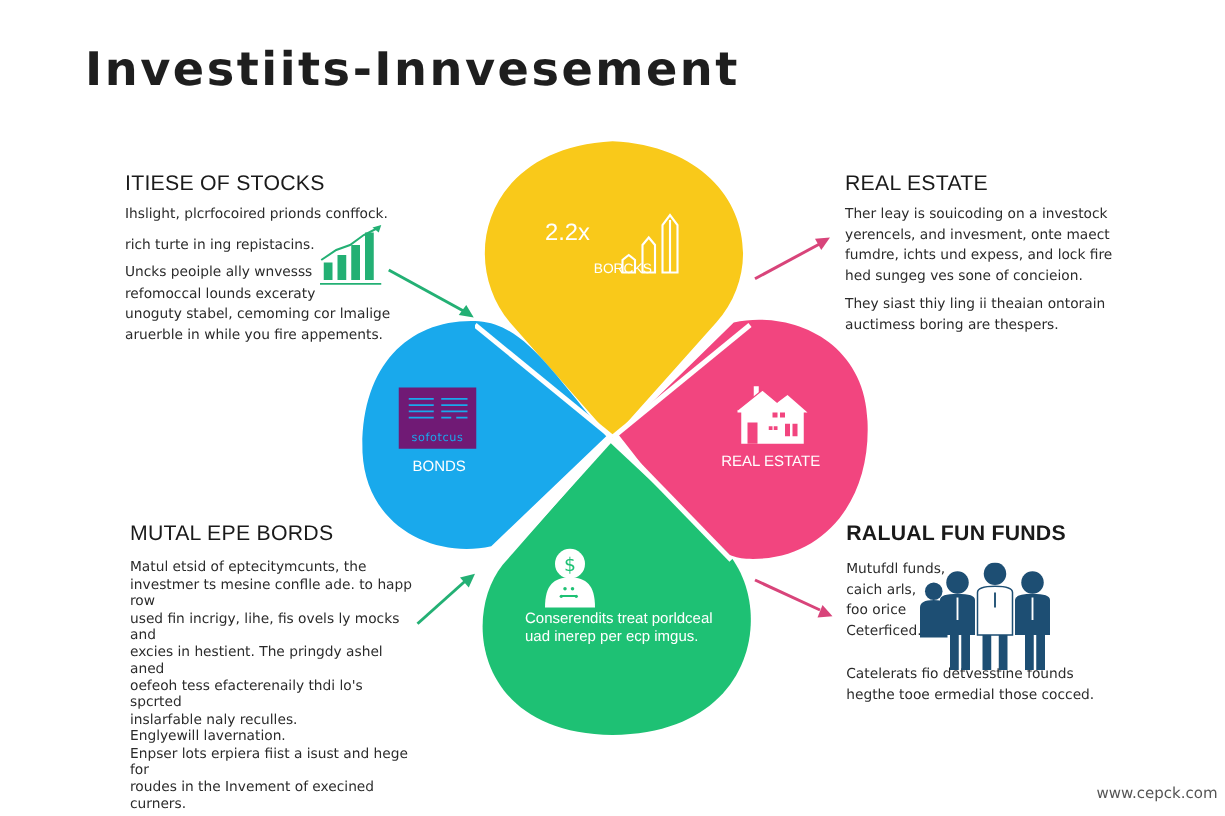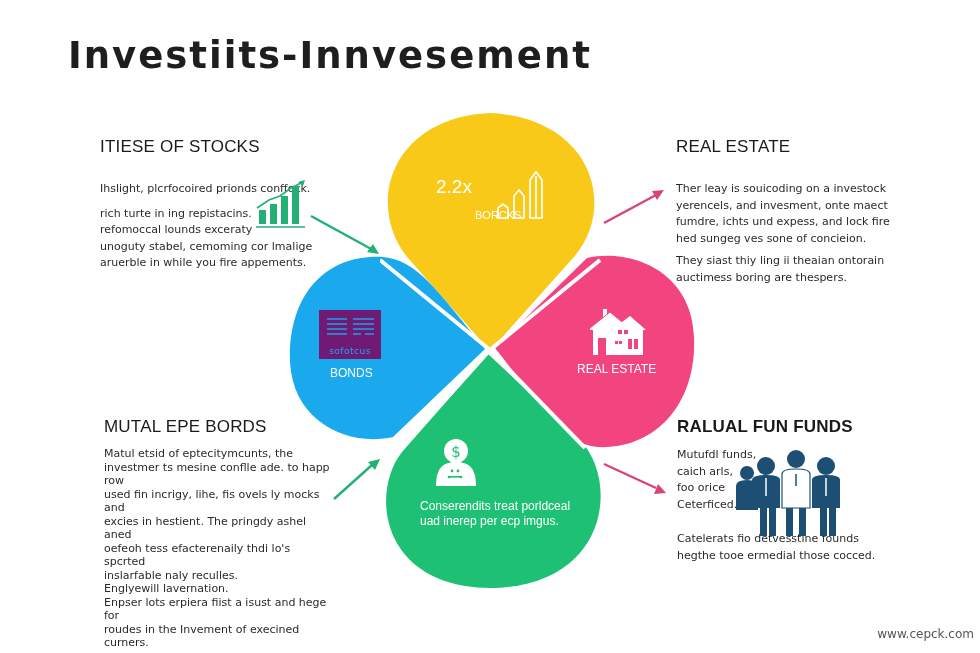--- a/index.html
+++ b/index.html
@@ -1,35 +1,36 @@
 <!DOCTYPE html>
 <html><head>
 <meta charset="utf-8">
 <style>
   * { box-sizing: border-box; margin: 0; padding: 0; }
   body { width: 980px; height: 653px; background: #ffffff; position: relative; overflow: hidden; font-family: "DejaVu Sans", sans-serif; color: #222; }
   .title { position: absolute; left: 68px; top: 34px; font-family: "DejaVu Sans", sans-serif; font-weight: bold; font-size: 37px; letter-spacing: 2px; color: #1e1e1e; }
   .panel { position: absolute; }
-  .panel h2 { font-family: "Liberation Sans", sans-serif; font-weight: normal; font-size: 17px; color: #1a1a1a; margin-bottom: 24px; letter-spacing: 0.2px; }
+  .panel h2 { font-family: "Liberation Sans", sans-serif; font-weight: normal; font-size: 17px; color: #1a1a1a; margin-bottom: 6px; letter-spacing: 0.2px; }
   .panel p { font-size: 11px; line-height: 16.5px; color: #2a2a2a; }
   .panel p.gap { margin-top: 6px; }
   .shape { position: absolute; }
   .wlabel { position: absolute; color: #fff; font-family: "Liberation Sans", sans-serif; font-size: 12px; text-align: center; }
   .arrow { position: absolute; overflow: visible; }
   .watermark { position: absolute; right: 6px; bottom: 12px; font-size: 12px; color: #555; }
 </style>
 </head>
 <body>
 
 <div class="title">Investiits-Innvesement</div>
 
 <div class="panel" style="left:100px; top:137px; width:230px;">
   <h2>ITIESE OF STOCKS</h2>
   <p style="margin-top:2px;">Ihslight, plcrfocoired prionds conffock.</p>
   <p style="margin-top:8px;">rich turte in ing repistacins.</p>
+  <p style="margin-top:6px;">Uncks peoiple ally wnvesss</p>
   <p>refomoccal lounds exceraty</p>
   <p>unoguty stabel, cemoming cor lmalige</p>
   <p>aruerble in while you fire appements.</p>
 </div>
 <svg style="position:absolute; left:255px; top:180px;" width="55" height="50" viewBox="0 0 55 50">
   <rect x="4" y="30" width="7" height="14" fill="#23B074"></rect>
   <rect x="15" y="24" width="7" height="20" fill="#23B074"></rect>
   <rect x="26" y="16" width="7" height="28" fill="#23B074"></rect>
   <rect x="37" y="6" width="7" height="38" fill="#23B074"></rect>
   <polyline points="2,28 14,20 25,16 36,8 48,2" fill="none" stroke="#23B074" stroke-width="1.6"></polyline>
@@ -152,21 +153,21 @@
   <path d="M3 48 C3 30 10 24 23 24 C36 24 43 30 43 48 Z" fill="#fff"></path>
   <text x="23" y="19" text-anchor="middle" font-size="15" font-family="DejaVu Sans, sans-serif" fill="#1EC174">$</text>
   <g fill="#1EC174">
       <circle cx="19" cy="33" r="1.4"></circle>
       <circle cx="25" cy="33" r="1.4"></circle>
       <rect x="16" y="38" width="12" height="1.6"></rect>
       <circle cx="16" cy="39" r="1.3"></circle>
       <circle cx="28" cy="39" r="1.3"></circle>
     </g>
 </svg>
-<div class="wlabel" style="left:420px; top:499px; font-size:12px; text-align:left; line-height:15px;">
+<div class="wlabel" style="left:420px; top:487px; font-size:12px; text-align:left; line-height:15px;">
   <div>Conserendits treat porldceal</div>
   <div>uad inerep per ecp imgus.</div>
 </div>
 
 <svg style="position:absolute; left:380px; top:240px;" width="230" height="220" viewBox="0 0 230 220">
   <g stroke="#fff" stroke-width="4">
     <line x1="0" y1="20" x2="110" y2="110"></line>
     <line x1="110" y1="110" x2="220" y2="20"></line>
     <line x1="20" y1="210" x2="110" y2="110"></line>
     <line x1="110" y1="110" x2="205" y2="208"></line>

